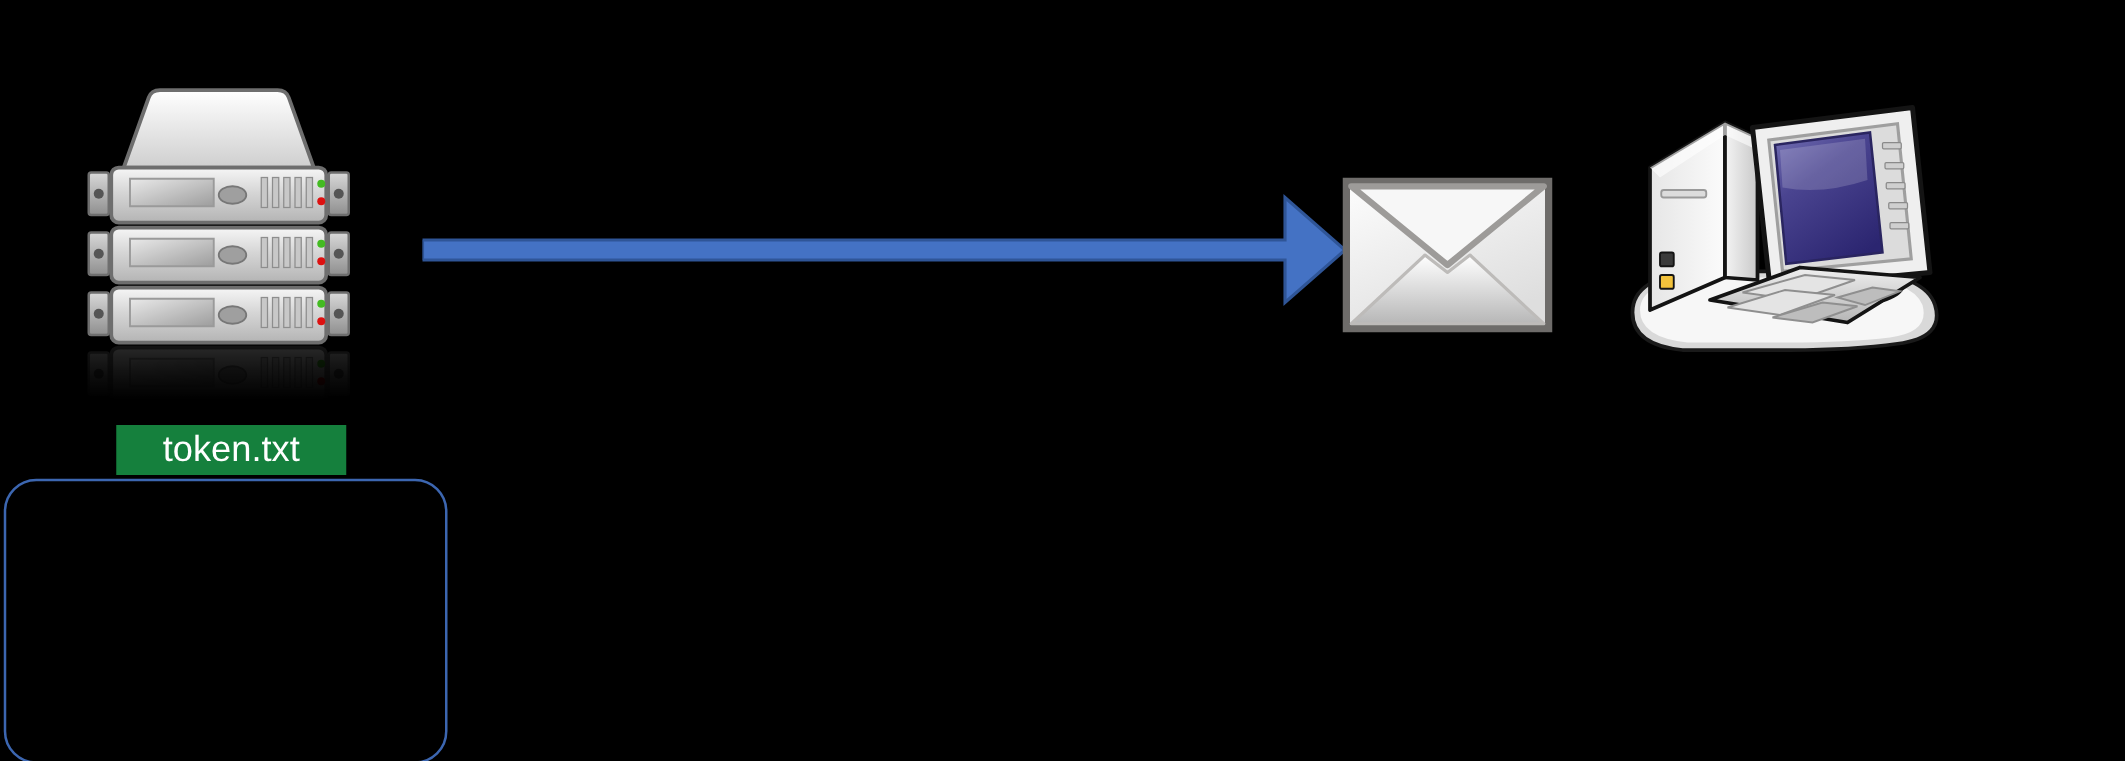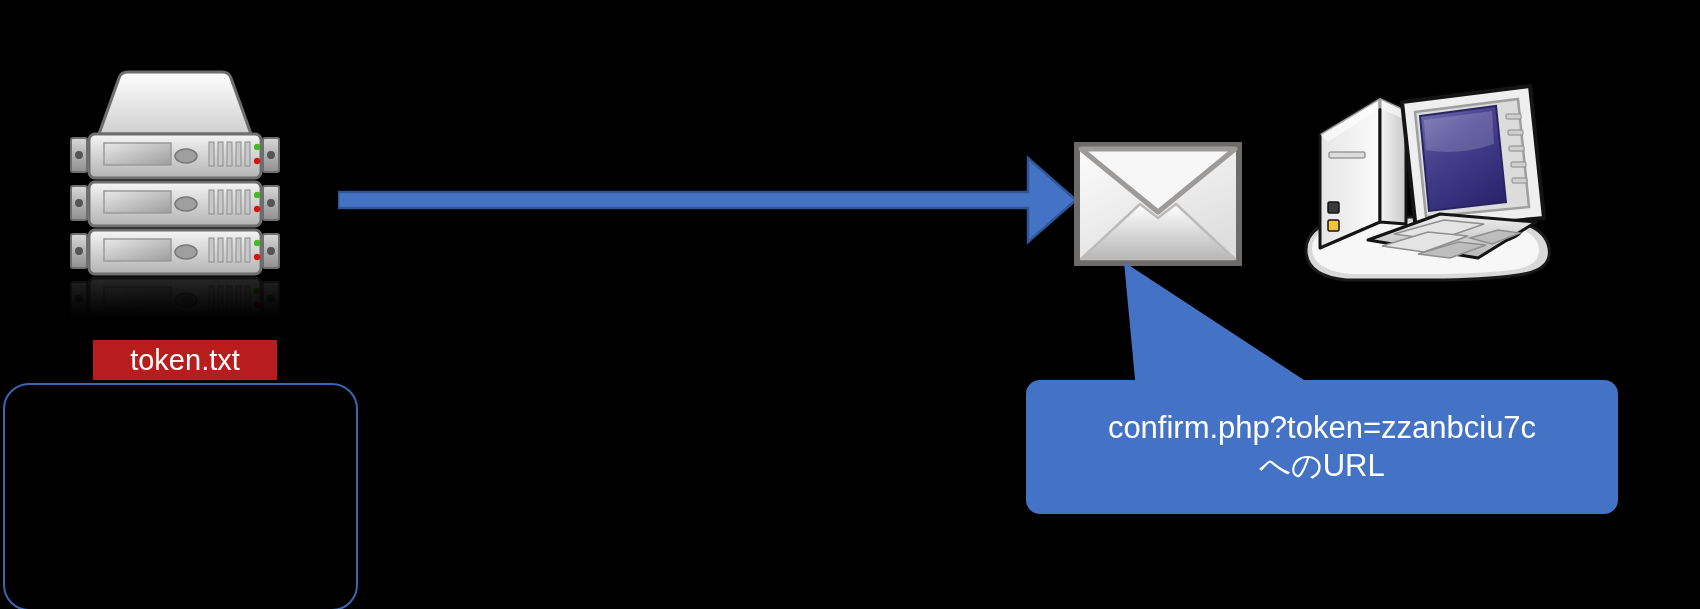--- a/index.html
+++ b/index.html
@@ -70,21 +70,21 @@
     border-radius: 26px;
     background: #000000;
     box-sizing: border-box;
   }
   #token-label {
     position: absolute;
     left: 93px;
     top: 2px;
     width: 184px;
     height: 40px;
-    background: #b91c1c;
+    background: #15803d;
     display: flex;
     align-items: center;
     justify-content: center;
   }
   #token-label span {
     color: #FFFFFF;
     font-size: 29px;
     line-height: 1;
     white-space: nowrap;
   }
@@ -323,25 +323,14 @@
     </svg>
   </div>
 
   <div id="token-group">
     <div id="token-body"></div>
     <div id="token-label">
       <span>token.txt</span>
     </div>
   </div>
 
-  <div id="url-callout">
-    <div id="callout-tail">
-      <svg viewBox="0 0 270 130" width="270" height="130" aria-hidden="true">
-        <path d="M70 128 L58 0 L238 118 Z" fill="#4472C4"></path>
-      </svg>
-    </div>
-    <div id="callout-body">
-      <div id="callout-text">confirm.php?token=zzanbciu7c
-へのURL</div>
-    </div>
-  </div>
 
 </div>
 
 </body></html>

